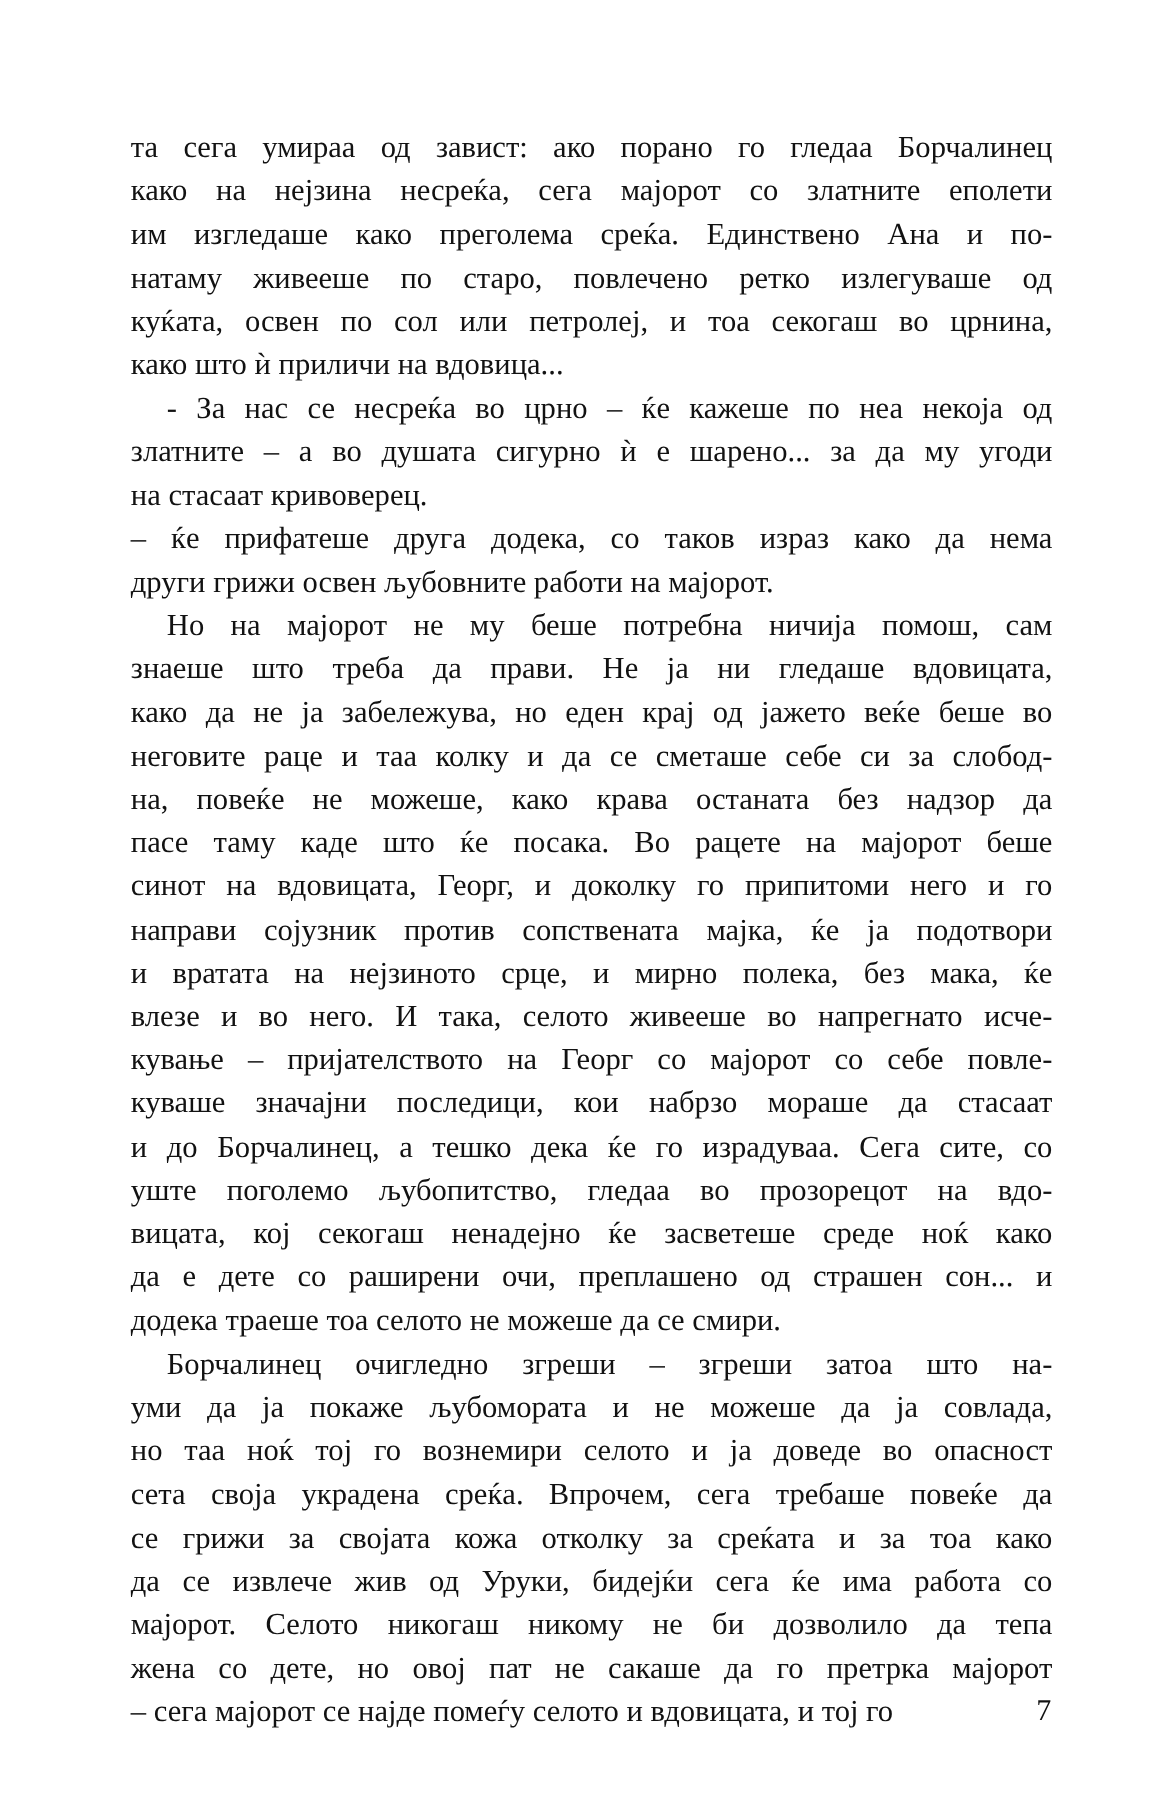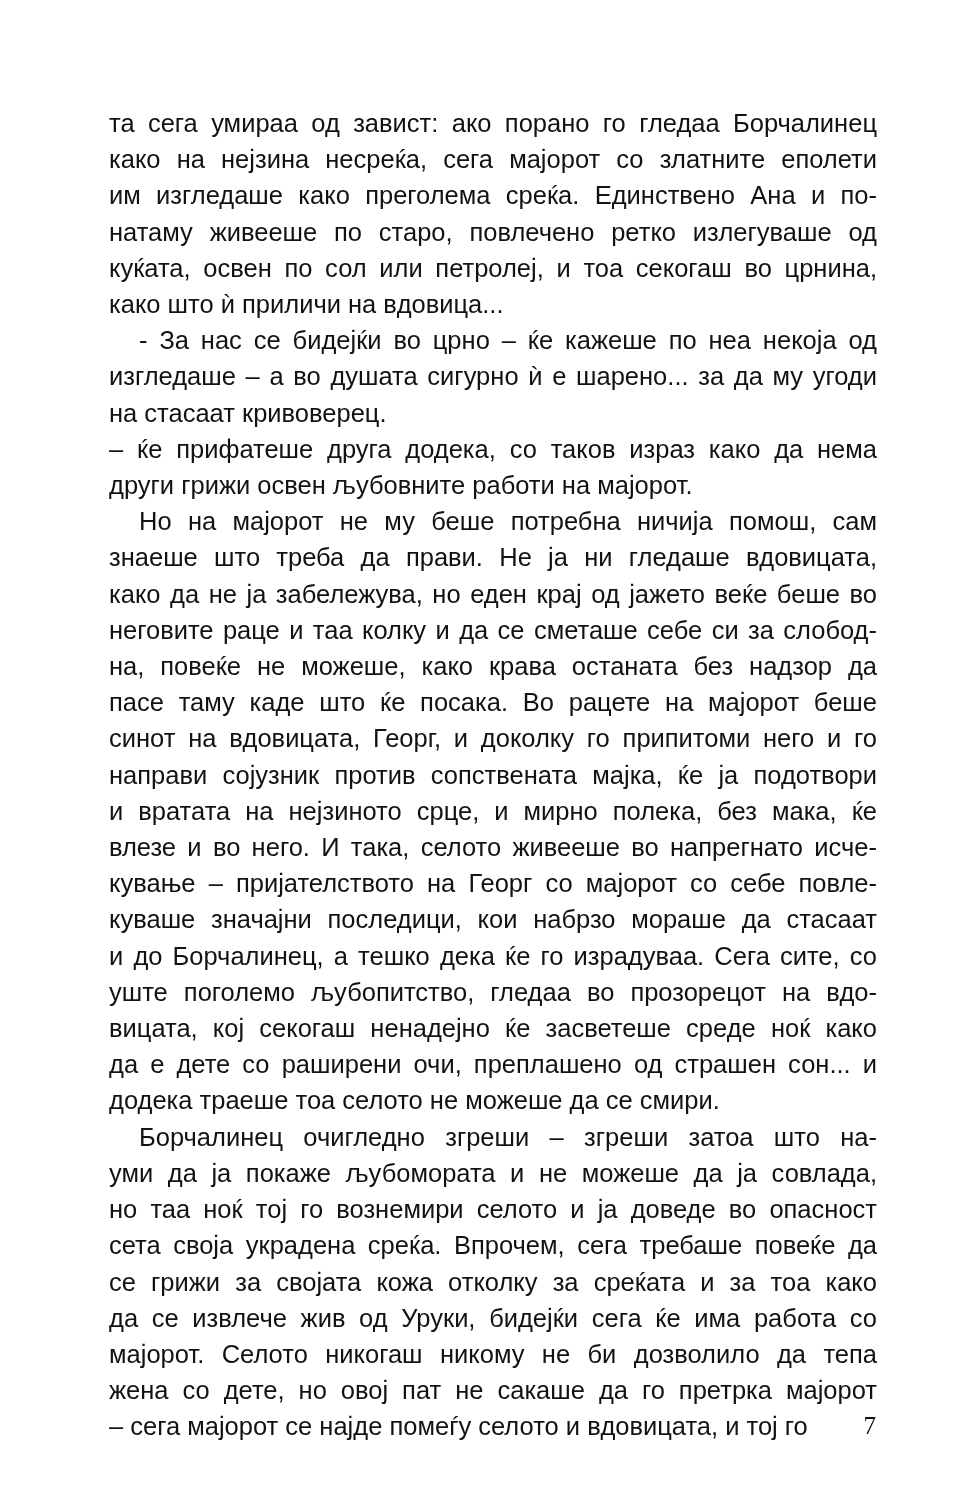--- a/index.html
+++ b/index.html
@@ -15,21 +15,21 @@
     background: #ffffff;
     margin: 0 auto;
     overflow: hidden;
     box-sizing: border-box;
   }
   .text-block {
     position: absolute;
     left: 109px;
     top: 105px;
     width: 768px;
-    font-family: Liberation Sans, sans-serif;
+    font-family: Liberation Serif, serif;
     font-size: 25.5px;
     line-height: 36.2px;
     color: #121212;
     text-align: justify;
     text-justify: inter-word;
     -webkit-font-smoothing: antialiased;
   }
   .para {
     margin: 0;
     text-indent: 0;
@@ -63,21 +63,21 @@
     letter-spacing: 0;
   }
 </style>
 </head>
 <body>
 
 <div class="page">
 
   <div class="text-block" id="body">
       <p class="para"><span class="line"><span>та сега умираа од завист: ако порано го гледаа Борчалинец</span></span><span class="line"><span>како на нејзина несреќа, сега мајорот со златните еполети</span></span><span class="line"><span>им изгледаше како преголема среќа. Единствено Ана и по-</span></span><span class="line"><span>натаму живееше по старо, повлечено ретко излегуваше од</span></span><span class="line"><span>куќата, освен по сол или петролеј, и тоа секогаш во црнина,</span></span><span class="line last"><span>како што ѝ приличи на вдовица...</span></span></p>
-      <p class="para"><span class="line"><span class="indent"></span><span>- За нас се бидејќи во црно – ќе кажеше по неа некоја од</span></span><span class="line"><span>изгледаше – а во душата сигурно ѝ е шарено... за да му угоди</span></span><span class="line last"><span>на стасаат кривоверец.</span></span></p>
+      <p class="para"><span class="line"><span class="indent"></span><span>- За нас се несреќа во црно – ќе кажеше по неа некоја од</span></span><span class="line"><span>златните – а во душата сигурно ѝ е шарено... за да му угоди</span></span><span class="line last"><span>на стасаат кривоверец.</span></span></p>
       <p class="para"><span class="line"><span>– ќе прифатеше друга додека, со таков израз како да нема</span></span><span class="line last"><span>други грижи освен љубовните работи на мајорот.</span></span></p>
       <p class="para"><span class="line"><span class="indent"></span><span>Но на мајорот не му беше потребна ничија помош, сам</span></span><span class="line"><span>знаеше што треба да прави. Не ја ни гледаше вдовицата,</span></span><span class="line"><span>како да не ја забележува, но еден крај од јажето веќе беше во</span></span><span class="line"><span>неговите раце и таа колку и да се сметаше себе си за слобод-</span></span><span class="line"><span>на, повеќе не можеше, како крава останата без надзор да</span></span><span class="line"><span>пасе таму каде што ќе посака. Во рацете на мајорот беше</span></span><span class="line"><span>синот на вдовицата, Георг, и доколку го припитоми него и го</span></span><span class="line"><span>направи сојузник против сопствената мајка, ќе ја подотвори</span></span><span class="line"><span>и вратата на нејзиното срце, и мирно полека, без мака, ќе</span></span><span class="line"><span>влезе и во него. И така, селото живееше во напрегнато исче-</span></span><span class="line"><span>кување – пријателството на Георг со мајорот со себе повле-</span></span><span class="line"><span>куваше значајни последици, кои набрзо мораше да стасаат</span></span><span class="line"><span>и до Борчалинец, а тешко дека ќе го израдуваа. Сега сите, со</span></span><span class="line"><span>уште поголемо љубопитство, гледаа во прозорецот на вдо-</span></span><span class="line"><span>вицата, кој секогаш ненадејно ќе засветеше среде ноќ како</span></span><span class="line"><span>да е дете со раширени очи, преплашено од страшен сон... и</span></span><span class="line last"><span>додека траеше тоа селото не можеше да се смири.</span></span></p>
       <p class="para"><span class="line"><span class="indent"></span><span>Борчалинец очигледно згреши – згреши затоа што на-</span></span><span class="line"><span>уми да ја покаже љубомората и не можеше да ја совлада,</span></span><span class="line"><span>но таа ноќ тој го вознемири селото и ја доведе во опасност</span></span><span class="line"><span>сета своја украдена среќа. Впрочем, сега требаше повеќе да</span></span><span class="line"><span>се грижи за својата кожа отколку за среќата и за тоа како</span></span><span class="line"><span>да се извлече жив од Уруки, бидејќи сега ќе има работа со</span></span><span class="line"><span>мајорот. Селото никогаш никому не би дозволило да тепа</span></span><span class="line"><span>жена со дете, но овој пат не сакаше да го претрка мајорот</span></span><span class="line last"><span>– сега мајорот се најде помеѓу селото и вдовицата, и тој го</span></span></p>
     </div>
 
   <div class="page-number">7</div>
 
 </div>
 
 </body></html>

